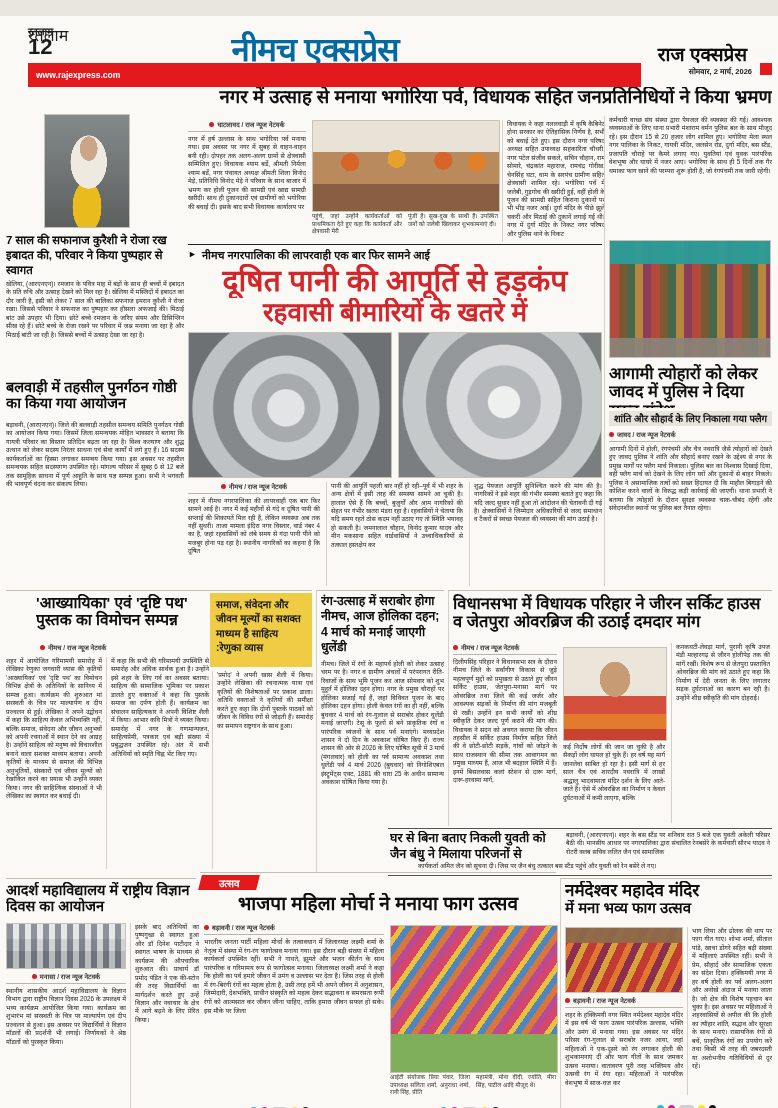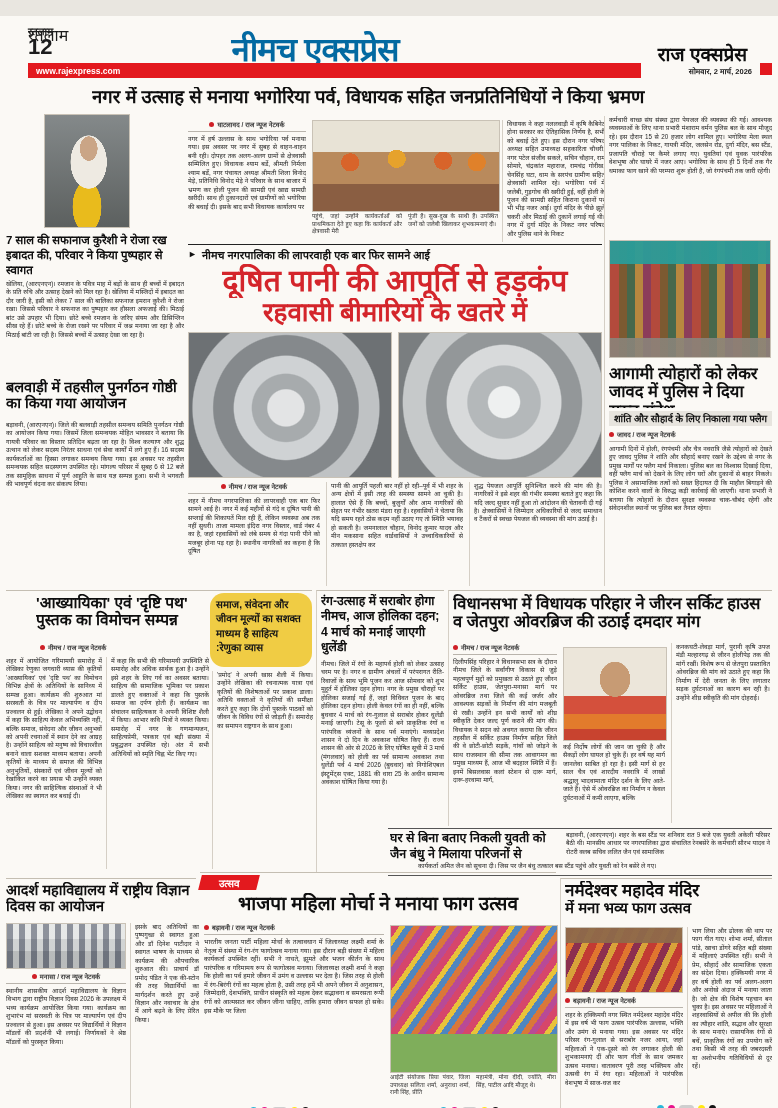--- a/index.html
+++ b/index.html
@@ -58,44 +58,44 @@
     linear-gradient(0deg,#7fae5b 0 26%,rgba(127,174,91,0) 26%),
     repeating-linear-gradient(125deg,#d6466b 0 7px,#e8c23a 7px 12px,#4f86c0 12px 18px,#d9773a 18px 24px,#b84a96 24px 30px),
     linear-gradient(180deg,#71935c 0 30%,#9ab87e 30%);}
   .ph-narmada{background:
     linear-gradient(180deg,rgba(142,106,74,.95) 0 24%,rgba(142,106,74,0) 24%),
     repeating-linear-gradient(115deg,#c23b33 0 8px,#e0762f 8px 14px,#8c2f4f 14px 21px,#d8a23a 21px 27px);}
   
   .kicker{display:flex;align-items:center;gap:5px;font-size:11px;font-weight:bold;color:#111;}
   .kicker .tri{font-size:9px;line-height:1;}
   .grayband{background:#e7e4de;font-weight:bold;text-align:center;color:#111;overflow:hidden;}
-  .yellowbox{background:#f0cc44;border-radius:14px;font-weight:bold;color:#161616;
+  .yellowbox{background:#f0cc44;border-radius:0;font-weight:bold;color:#161616;
              font-size:10.2px;line-height:1.4;padding:5px 6px;overflow:hidden;}
   .label-utsav{background:#e3191e;color:#fff;font-weight:bold;font-size:10px;
                display:flex;align-items:center;justify-content:center;
                transform:skewX(-14deg);}
   .label-utsav span{transform:skewX(14deg);}
 </style>
 </head>
 <body>
 
 <div class="page">
 
   <div class="abs" style="left:28px;top:8px;">रतलाम</div>
   <div class="abs m-city" style="left:28px;top:8px;">रतलाम</div>
   <div class="abs m-page" style="left:28px;top:20px;">12</div>
   <div class="abs m-title" style="left:170px;top:10px;width:290px;">नीमच एक्सप्रेस</div>
   <div class="abs m-brand" style="right:8px;top:25px;width:135px;">राज एक्सप्रेस</div>
-  <div class="abs m-redbar" style="left:28px;top:47px;width:605px;height:15px;">
+  <div class="abs m-redbar" style="left:28px;top:47px;width:605px;height:24px;">
     <span>www.rajexpress.com</span>
   </div>
   <div class="abs m-date" style="right:26px;top:50px;">सोमवार, 2 मार्च, 2026</div>
   <div class="abs m-redsq" style="right:6px;top:47px;width:12px;height:12px;"></div>
 
-  <div class="abs headline" style="left:92px;top:71px;width:680px;height:29px;font-size:18.5px;text-align:left;">नगर में उत्साह से मनाया भगोरिया पर्व, विधायक सहित जनप्रतिनिधियों ने किया भ्रमण</div>
+  <div class="abs headline" style="left:92px;top:71px;width:680px;height:29px;font-size:18.5px;text-align:right;">नगर में उत्साह से मनाया भगोरिया पर्व, विधायक सहित जनप्रतिनिधियों ने किया भ्रमण</div>
 
   <div class="abs" style="left:188px;top:104px;width:414px;height:122px;">
     <div class="abs" style="left:0;top:0;width:118px;height:122px;">
       <div class="byline" style="justify-content:center;">
           <span class="bdot"></span>
           <span>घाटलावद / राज न्यूज नेटवर्क</span>
         </div>
       <div class="body-text" style="height:104px;">नगर में हर्ष उल्लास के साथ भगोरिया पर्व मनाया गया। इस अवसर पर नगर में सुबह से वाहन-वाहन बनी रही। दोपहर तक अलग-अलग ग्रामों से क्षेत्रवासी सम्मिलित हुए। विधायक श्याम बर्डे, श्रीमती निर्मला श्याम बर्डे, नगर पंचायत अध्यक्ष श्रीमती शिला विनोद मेड़े, प्रतिनिधि विनोद मेड़े ने परिवार के साथ बाजार में भ्रमण कर होली पूजन की सामग्री एवं खाद्य सामग्री खरीदी। साथ ही दुकानदारों एवं ग्रामीणों को भगोरिया की बधाई दी। इसके बाद सभी विधायक कार्यालय पर</div>
     </div>
     <div class="abs photo ph-group" style="left:124px;top:0;width:186px;height:90px;"></div>

